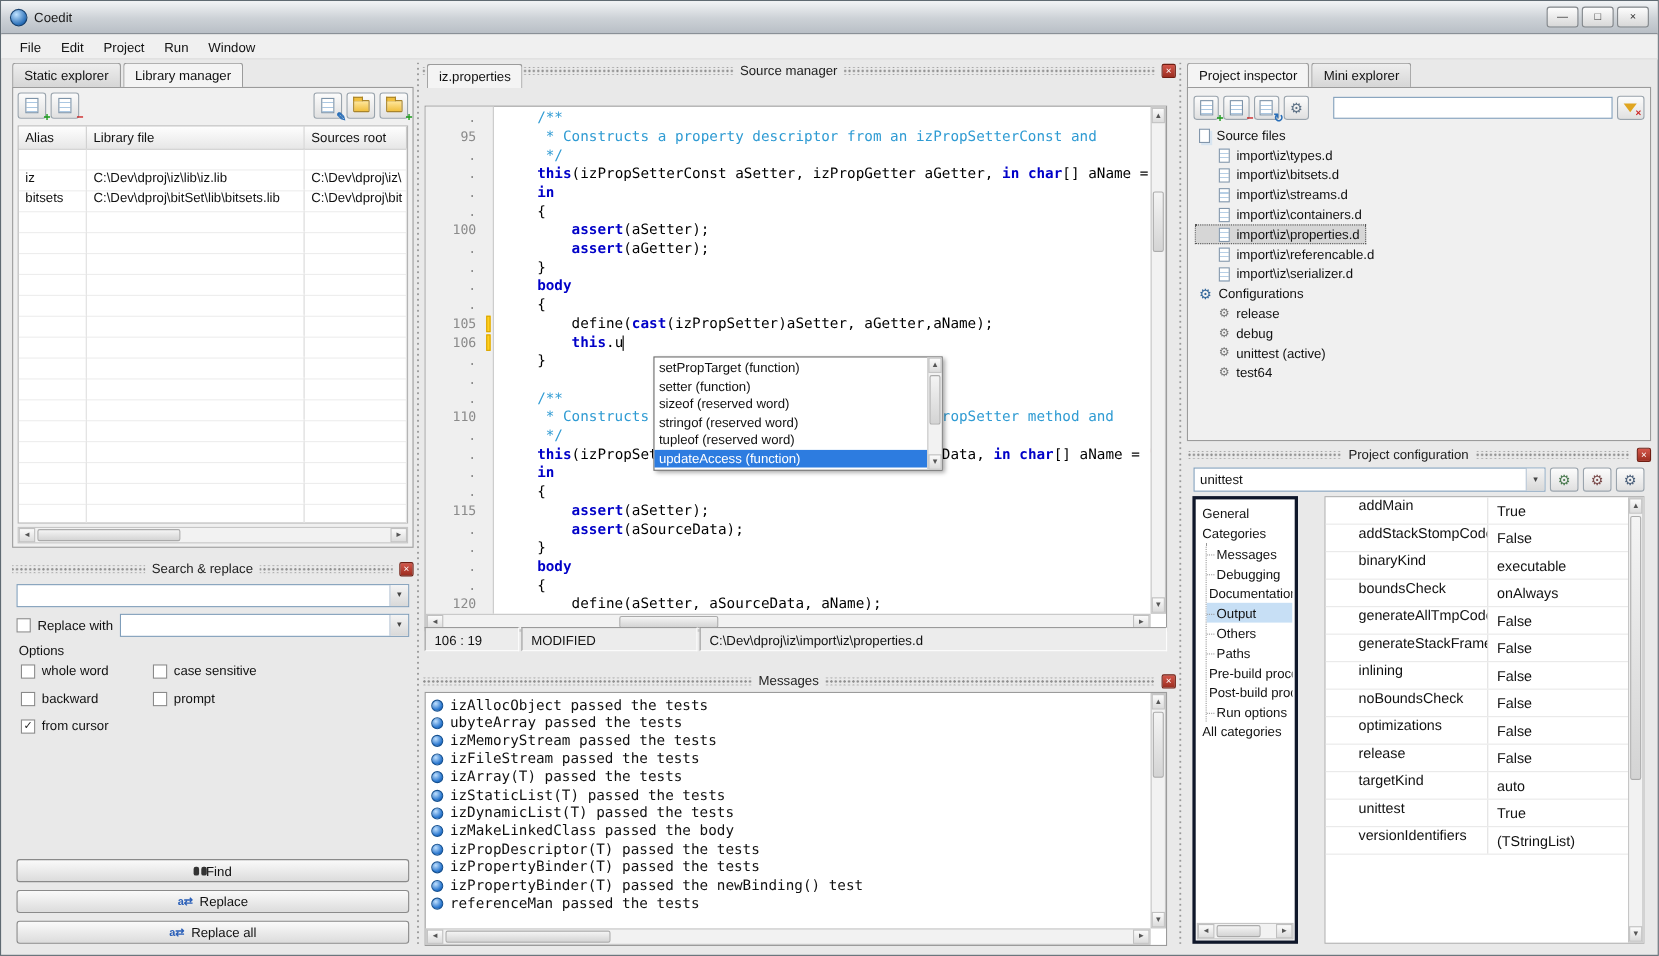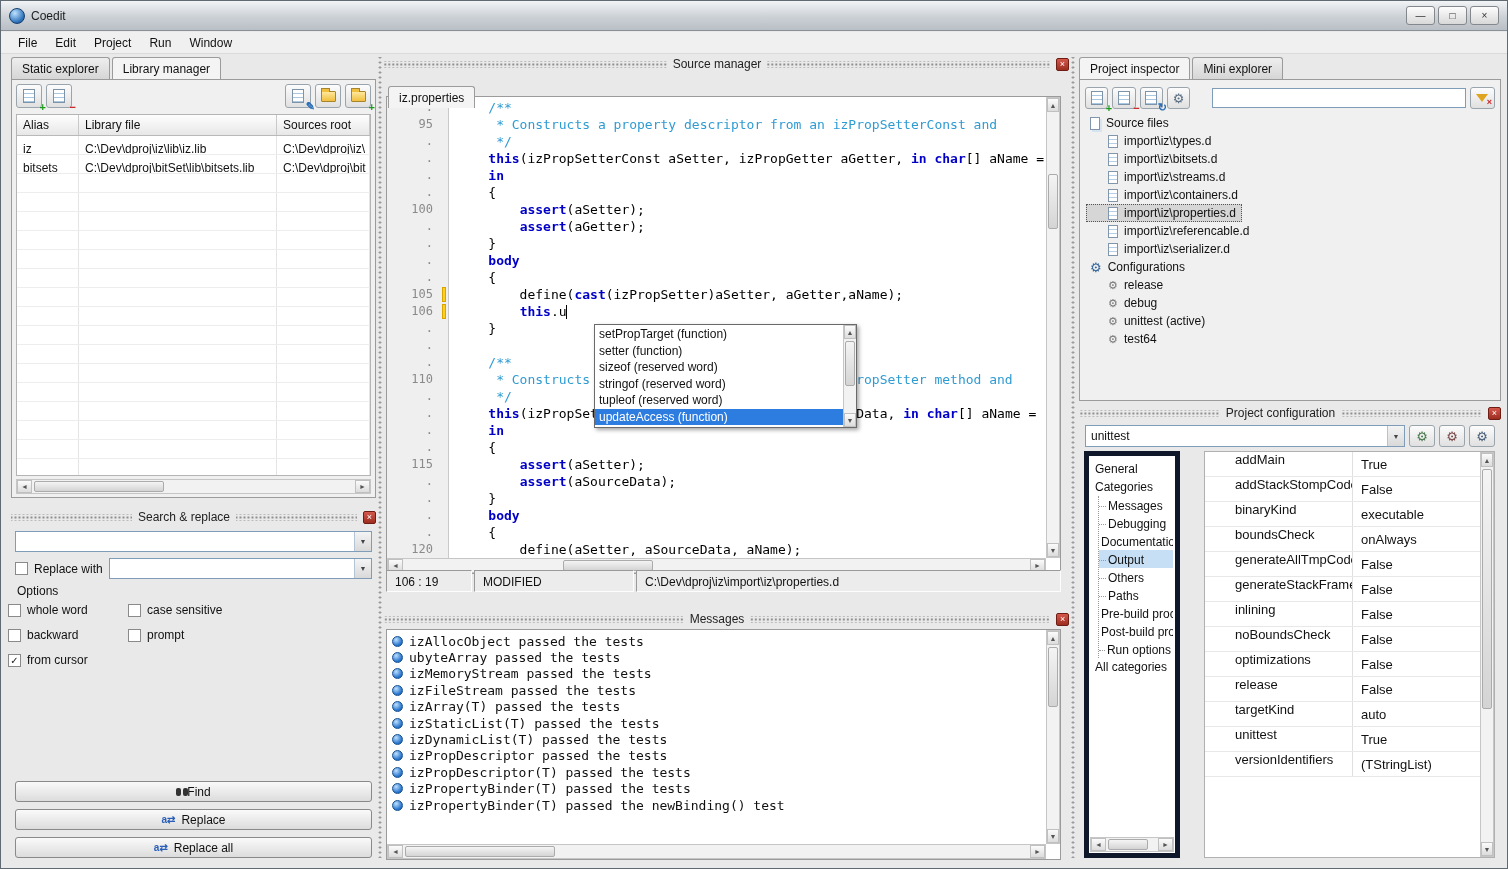--- a/index.html
+++ b/index.html
@@ -85,37 +85,37 @@
 #left-tabs{position:absolute;left:10px;top:56px;display:flex;z-index:3}
 #lib-panel{left:10px;top:78px;width:365px;height:419px}
 #lib-toolbar{position:absolute;left:4px;top:4px;right:4px;height:28px;display:flex;gap:4px}
 #lib-toolbar .spacer{flex:1}
 #lib-table{position:absolute;left:4px;top:34px;right:4px;bottom:21px;background:#fff;border:1px solid #b4b4b4;overflow:hidden}
 #lt-head{display:flex;height:21px;border-bottom:1px solid #b9b9b9}
 .lt-h{background:linear-gradient(#fefefe,#e7e7e7);border-right:1px solid #c9c9c9;
   padding:3px 6px;font-size:12px;overflow:hidden;white-space:nowrap}
 .lt-c0{width:62px;flex:0 0 62px}.lt-c1{width:198px;flex:0 0 198px}.lt-c2{flex:1}
 .lt-row{display:flex;height:19px;border-bottom:1px solid #ededed}
-.lt-row>div{border-right:1px solid #e4e4e4;padding:6px 6px;font-size:12px;overflow:hidden;white-space:nowrap}
+.lt-row>div{border-right:1px solid #e4e4e4;padding:18px 6px;font-size:12px;overflow:hidden;white-space:nowrap}
 #lib-hscroll{position:absolute;left:4px;right:4px;bottom:3px}
 
 #search-header{left:10px;top:508px;width:365px}
 #search-combo{position:absolute;left:14px;top:530px;width:357px;height:21px}
 #replace-row{position:absolute;left:14px;top:557px;width:357px;height:21px;display:flex;align-items:center;gap:6px}
 #replace-combo{flex:1;height:21px}
 #options-label{position:absolute;left:16px;top:583px;font-size:12px}
-#options-grid{position:absolute;left:7px;top:601px;width:330px;display:grid;
+#options-grid{position:absolute;left:18px;top:601px;width:330px;display:grid;
   grid-template-columns:120px 1fr;row-gap:9px}
 #find-btn{position:absolute;left:14px;top:780px;width:357px;height:21px}
 #replace-btn{position:absolute;left:14px;top:808px;width:357px;height:21px}
 #replaceall-btn{position:absolute;left:14px;top:836px;width:357px;height:21px}
 
 
 #editor-header{left:383px;top:55px;width:685px}
-#editor-tab-row{position:absolute;left:387px;top:85px;display:flex;z-index:3}
+#editor-tab-row{position:absolute;left:387px;top:57px;display:flex;z-index:3}
 #editor-box{position:absolute;left:385px;top:95px;width:675px;height:478px;background:#fff;border:1px solid #9b9b9b}
 #gutter{position:absolute;left:0;top:0;width:62px;bottom:15px;background:#efefef;
   border-right:1px solid #c9c9c9;padding-top:2px;overflow:hidden}
 .gut-row{height:17px;position:relative}
 .gut-num{display:block;text-align:right;padding-right:15px;font:12px/17px "DejaVu Sans Mono",monospace;color:#8a8a8a}
 .gut-mark{position:absolute;right:2px;top:1px;width:4px;height:15px;background:#ffcf1f;border:1px solid #d9a400}
 #code-lines{position:absolute;left:66px;top:0;right:14px;bottom:15px;padding:2px 0 0 4px;overflow:hidden}
 .code-row{height:17px;font:13px/17px "DejaVu Sans Mono",monospace;white-space:pre}
 .tok-k{color:#0000c8;font-weight:bold}
 .tok-c{color:#2f9bd3}
@@ -158,21 +158,21 @@
 .tree-label{font-size:12px;white-space:nowrap}
 
 #config-header{left:1078px;top:404px;width:422px}
 #config-row{position:absolute;left:1084px;top:424px;width:412px;height:22px;display:flex;gap:4px}
 #config-combo{width:320px;height:22px}
 .gear-btn{width:26px;height:22px;border:1px solid #9aa4ad;border-radius:3px;
   background:linear-gradient(#fcfcfc,#e0e0e0);display:flex;align-items:center;justify-content:center;
   font-size:13px;color:#4a7a4f}
 .gear-btn.v2{color:#7a4a4a}.gear-btn.v3{color:#4a5f7a}
 
-#cat-box{position:absolute;left:1083px;top:450px;width:96px;height:407px;background:#fff;border:5px solid #0f172a}
+#cat-box{position:absolute;left:1083px;top:450px;width:96px;height:407px;background:#fff;border:3px solid #0f172a}
 #cat-list{position:absolute;left:2px;top:4px;right:2px;bottom:16px;overflow:hidden}
 .cat-item{height:18px;font-size:12px;padding:2px 2px 0 4px;white-space:nowrap}
 .cat-children{margin-left:7px;border-left:1px dotted #999}
 .cat-item.child{padding-left:0;display:flex;align-items:center}
 .cat-item.child::before{content:"";width:7px;border-top:1px dotted #999;margin-right:2px}
 .cat-item.sel{background:#c7dff5}
 #cat-hscroll{position:absolute;left:1px;right:1px;bottom:1px}
 
 #prop-box{position:absolute;left:1203px;top:450px;width:291px;height:407px;background:#fff;border:1px solid #b0b0b0}
 #prop-grid{position:absolute;left:0;top:0;right:14px;bottom:0;overflow:hidden}
@@ -597,33 +597,37 @@
       <div class="msg-row">
         <span class="msg-ico"></span>
         <span class="msg-text">izStaticList(T) passed the tests</span>
       </div>
       <div class="msg-row">
         <span class="msg-ico"></span>
         <span class="msg-text">izDynamicList(T) passed the tests</span>
       </div>
       <div class="msg-row">
         <span class="msg-ico"></span>
-        <span class="msg-text">izPropDescriptor passed the tests</span>
+        <span class="msg-text">izMakeLinkedClass passed the body</span>
       </div>
       <div class="msg-row">
         <span class="msg-ico"></span>
         <span class="msg-text">izPropDescriptor(T) passed the tests</span>
       </div>
       <div class="msg-row">
         <span class="msg-ico"></span>
         <span class="msg-text">izPropertyBinder(T) passed the tests</span>
       </div>
       <div class="msg-row">
         <span class="msg-ico"></span>
         <span class="msg-text">izPropertyBinder(T) passed the newBinding() test</span>
+      </div>
+      <div class="msg-row">
+        <span class="msg-ico"></span>
+        <span class="msg-text">referenceMan passed the tests</span>
       </div>
     </div>
   <div id="msg-vscroll" class="sb-v">
     <span class="sb-btn">▲</span>
     <div class="sb-track">
         <div class="sb-thumb" style="top:2px;height:60px"></div>
       </div>
     <span class="sb-btn">▼</span>
   </div>
   <div id="msg-hscroll" class="sb-h">

